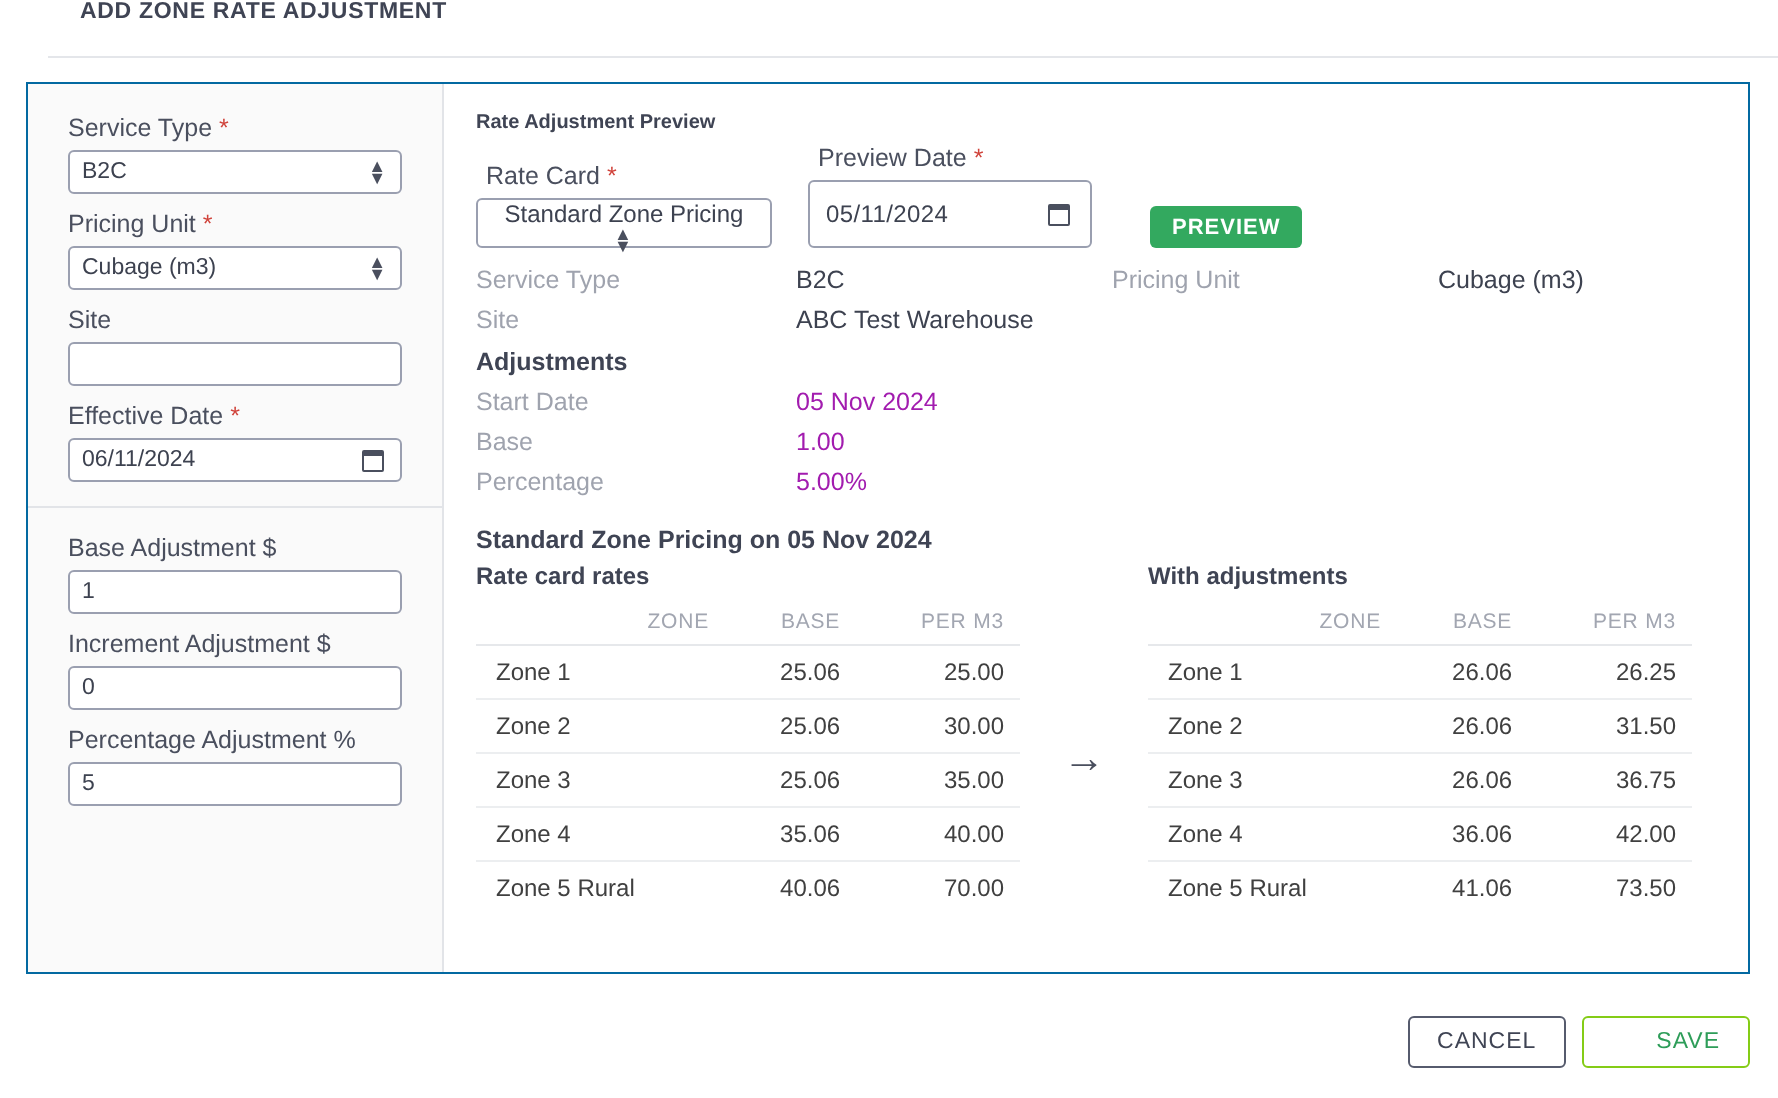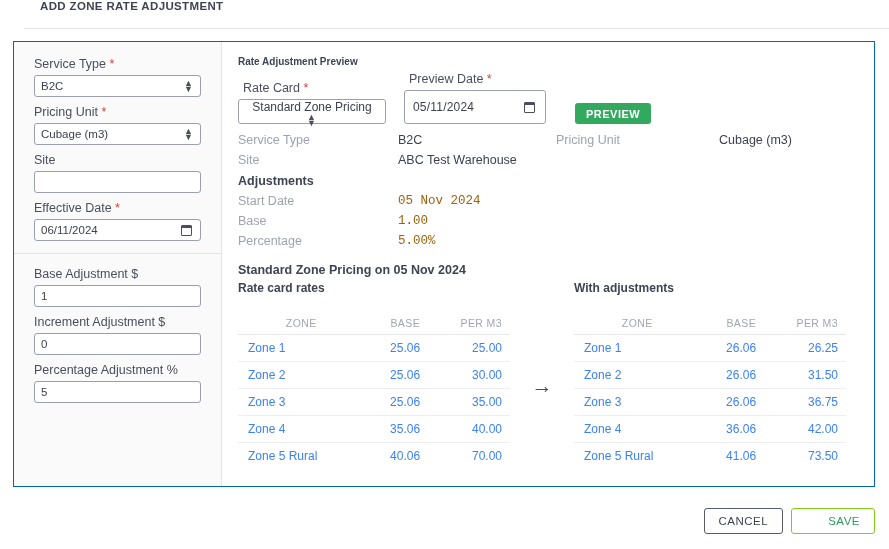--- a/index.html
+++ b/index.html
@@ -230,61 +230,61 @@
   .adjustments-title {
     font-size: 12.5px;
     font-weight: bold;
     color: #3f4454;
     margin-top: 2px;
     line-height: 19px;
   }
   .adj-grid { font-size: 12.5px; }
   .adj-row { display: flex; line-height: 20px; }
   .adj-key { color: #9fa3ae; width: 160px; flex: 0 0 160px; }
-  .adj-val { color: #a16207; font-family: Liberation Mono, monospace; }
+  .adj-val { color: #a21caf; }
 
   .rate-heading {
     font-size: 12.5px;
     font-weight: bold;
     color: #3f4454;
     margin-top: 12px;
     margin-bottom: 4px;
   }
 
   
   .tables {
     display: flex;
     align-items: flex-start;
     margin-top: 2px;
   }
   .table-block { width: 272px; }
   .table-caption {
     font-size: 12px;
     font-weight: bold;
     color: #3f4454;
-    margin-bottom: 19px;
+    margin-bottom: 7px;
   }
   table.rate-table {
     width: 100%;
     border-collapse: collapse;
     font-size: 12px;
   }
   table.rate-table th {
     font-size: 10.5px;
     font-weight: normal;
     color: #a2a6b1;
     letter-spacing: 0.4px;
     text-align: right;
     padding: 3px 8px 5px 8px;
     border-bottom: 1px solid #e6e8eb;
     white-space: nowrap;
   }
-  table.rate-table th.col-zone { text-align: center; padding-left: 10px; }
+  table.rate-table th.col-zone { text-align: right; padding-left: 10px; }
   table.rate-table td {
-    color: #3b82f6;
+    color: #404040;
     text-align: right;
     padding: 6px 8px 6px 8px;
     border-bottom: 1px solid #eceef0;
     white-space: nowrap;
   }
   table.rate-table td.col-zone { text-align: left; padding-left: 10px; }
   table.rate-table tr:last-child td { border-bottom: none; }
 
   .arrow-cell {
     width: 64px;

